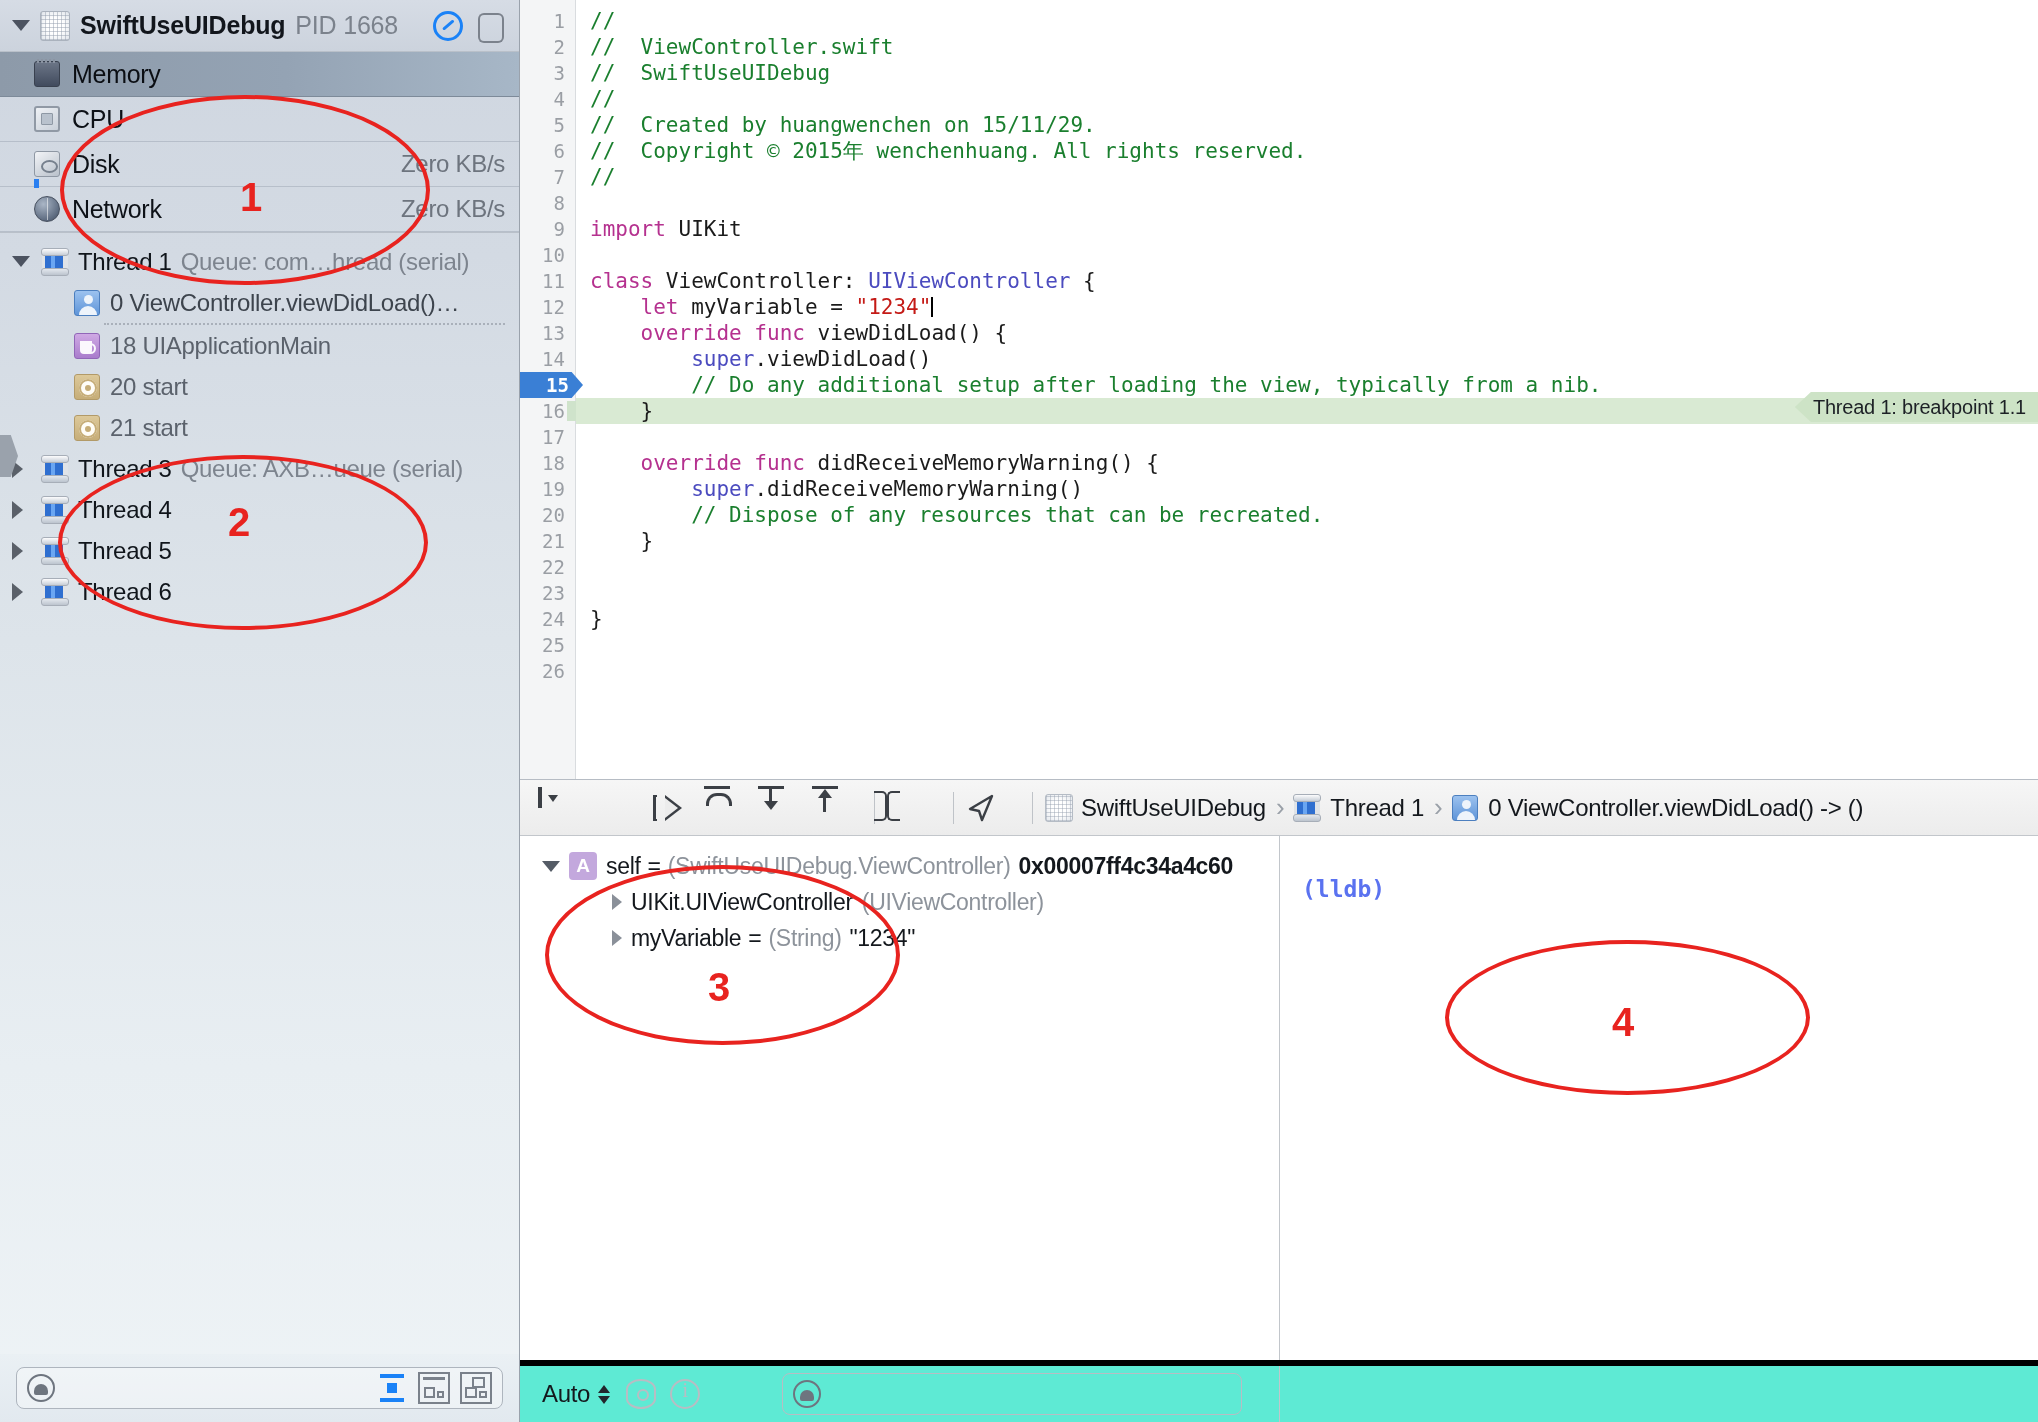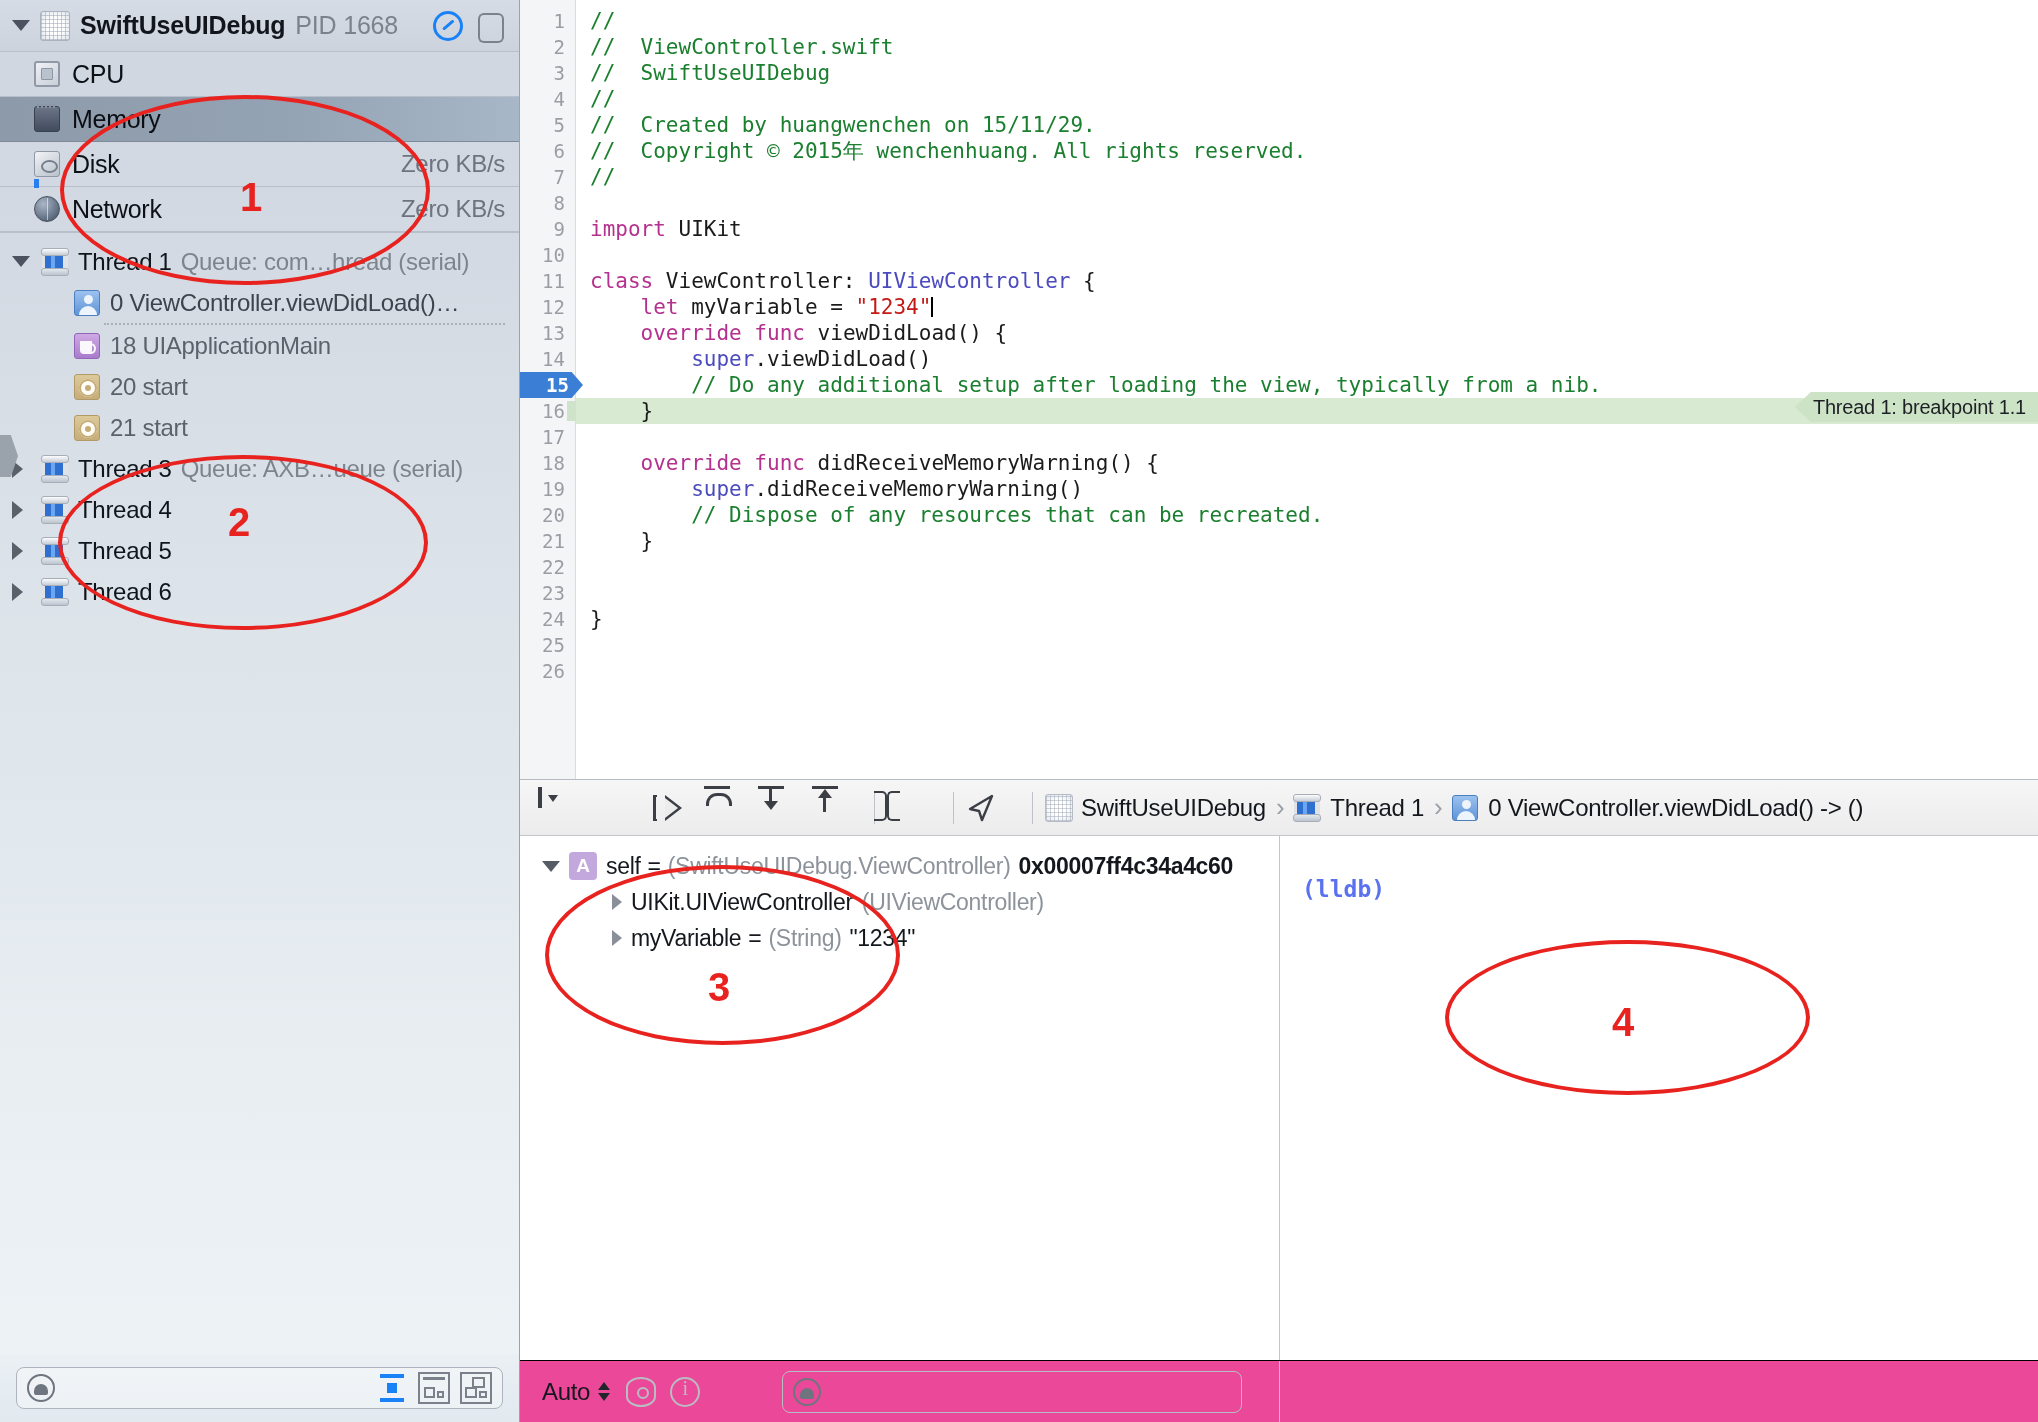--- a/index.html
+++ b/index.html
@@ -301,22 +301,22 @@
   .v-val { margin-left:8px; font-weight:bold; }
   .v-val-str { margin-left:8px; }
 
   .console { flex:1; padding: 12px 0 0 22px; position:relative; }
   .lldb {
     font-family:"DejaVu Sans Mono", monospace; font-size: 23px; color:#5a72f0; font-weight:bold;margin-top:28px;
   }
 
   
   .footer {
-    height: 62px; border-top:1px solid #000000; display:flex; align-items:center;
-    background:#ec4899;
+    height: 62px; border-top:6px solid #000000; display:flex; align-items:center;
+    background:#5eead4;
   }
   .footer-left { width: 760px; display:flex; align-items:center; padding-left: 22px; border-right:1px solid #c2c6cb; height:100%; }
   .footer-right { flex:1; display:flex; align-items:center; padding: 0 22px; height:100%;}
   .popup-label { font-size: 24px; color:#14181d; display:flex; align-items:center; letter-spacing:-0.3px;}
   .updown { margin-left: 8px; display:inline-flex; flex-direction:column; line-height:0; }
   .updown i { display:block; width:0;height:0; border-left:6px solid transparent; border-right:6px solid transparent; }
   .updown i:first-child{ border-bottom:8px solid #22262c; margin-bottom:3px;}
   .updown i:last-child{ border-top:8px solid #22262c;}
   .eye-icon { width:30px;height:30px;border:2px solid #b8bdc3;border-radius:50%/35%; margin-left:16px; position:relative; flex:none;}
   .eye-icon::after{content:"";position:absolute;left:9px;top:8px;width:8px;height:8px;border:2px solid #b8bdc3;border-radius:50%;}
@@ -355,28 +355,28 @@
       <div class="disc-tri"></div>
       <div class="app-icon"></div>
       <span class="app-title">SwiftUseUIDebug</span>
       <span class="app-pid">PID 1668</span>
       <div class="nav-header-spacer"></div>
       <div class="gauge-icon"></div>
       <div class="split-icon"></div>
     </div>
 
     <div class="gauge-list">
+      <div class="gauge-row selected">
+        <span class="g-icon icon-mem"></span>
+        <span class="g-label">Memory</span>
+        <span class="g-value"></span>
+      </div>
       <div class="gauge-row">
         <span class="g-icon icon-cpu"></span>
         <span class="g-label">CPU</span>
-        <span class="g-value"></span>
-      </div>
-      <div class="gauge-row selected">
-        <span class="g-icon icon-mem"></span>
-        <span class="g-label">Memory</span>
         <span class="g-value"></span>
       </div>
       <div class="gauge-row">
         <span class="g-icon icon-disk"></span>
         <span class="g-label">Disk</span>
         <span class="g-value">Zero KB/s</span>
         <span class="disk-activity"></span>
       </div>
       <div class="gauge-row">
         <span class="g-icon icon-net"></span>

